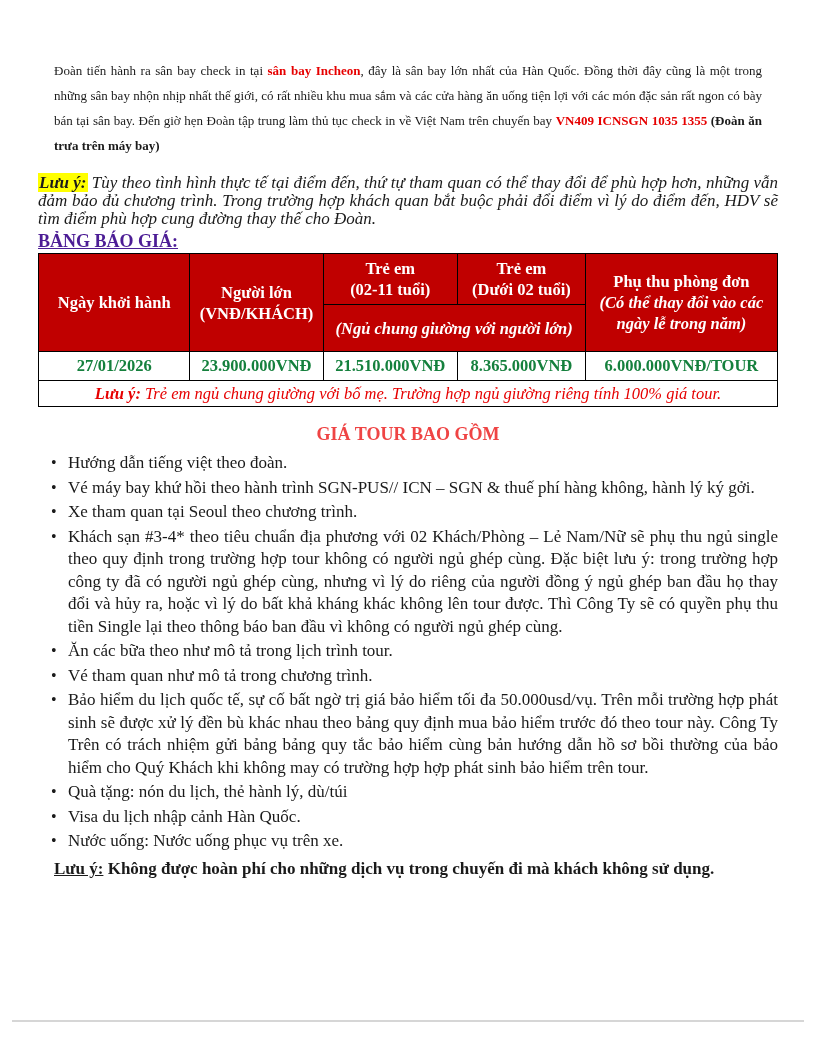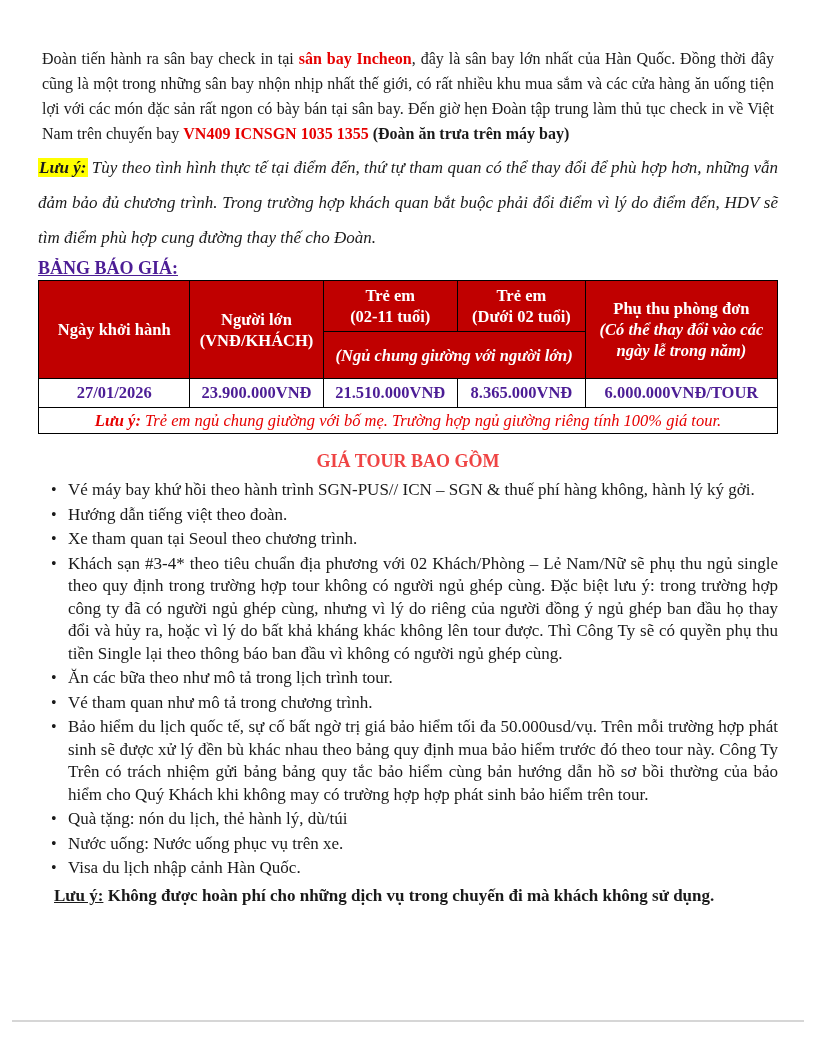--- a/index.html
+++ b/index.html
@@ -14,31 +14,31 @@
     color: #1a1a1a;
   }
   .page {
     box-sizing: border-box;
     width: 816px;
     height: 1056px;
     padding: 42px 38px 0 38px;
     position: relative;
   }
   p.body-par {
-    margin: 4px;
-    font-size: 16px;
+    margin: 16px;
+    font-size: 13px;
     line-height: 25px;
     text-align: justify;
   }
   .red-b { color: #e60000; font-weight: bold; }
   .blk-b { font-weight: bold; }
   .note-par {
     margin: 3px 0 0 0;
     font-size: 17px;
-    line-height: 35px;
+    line-height: 18px;
     font-style: italic;
     text-align: justify;
   }
   .hl-label {
     background: #ffff00;
     font-weight: bold;
     padding: 0 1px;
   }
   .table-title {
     margin: 3px 0 1px 0;
@@ -66,21 +66,21 @@
     line-height: 21px;
     font-weight: bold;
   }
   tr.hrow1 { height: 51px; }
   tr.hrow2 { height: 47px; }
   .ital { font-style: italic; }
   tr.drow td {
     height: 26px;
     font-weight: bold;
     font-size: 16.5px;
-    color: #4c1d95;
+    color: #15803d;
   }
   tr.nrow td {
     height: 23px;
     color: #e60000;
     font-style: italic;
     font-size: 16.5px;
     text-align: center;
   }
   .section-title {
     margin: 17px 0 7px 0;
@@ -177,30 +177,30 @@
       </tr>
       <tr class="nrow">
         <td colspan="5"><b>Lưu ý:</b><span> Trẻ em ngủ chung giường với bố mẹ. Trường hợp ngủ giường riêng tính 100% giá tour.</span></td>
       </tr>
     </tbody>
   </table>
 
   <div class="section-title">GIÁ TOUR BAO GỒM</div>
 
   <ul class="dots">
+    <li>Hướng dẫn tiếng việt theo đoàn.</li>
     <li>Vé máy bay khứ hồi theo hành trình SGN-PUS// ICN – SGN &amp; thuế phí hàng không, hành lý ký gởi.</li>
-    <li>Hướng dẫn tiếng việt theo đoàn.</li>
     <li>Xe tham quan tại Seoul theo chương trình.</li>
     <li>Khách sạn #3-4* theo tiêu chuẩn địa phương với 02 Khách/Phòng – Lẻ Nam/Nữ sẽ phụ thu ngủ single theo quy định trong trường hợp tour không có người ngủ ghép cùng. Đặc biệt lưu ý: trong trường hợp công ty đã có người ngủ ghép cùng, nhưng vì lý do riêng của người đồng ý ngủ ghép ban đầu họ thay đổi và hủy ra, hoặc vì lý do bất khả kháng khác không lên tour được. Thì Công Ty sẽ có quyền phụ thu tiền Single lại theo thông báo ban đầu vì không có người ngủ ghép cùng.</li>
     <li>Ăn các bữa theo như mô tả trong lịch trình tour.</li>
     <li>Vé tham quan như mô tả trong chương trình.</li>
     <li>Bảo hiểm du lịch quốc tế, sự cố bất ngờ trị giá bảo hiểm tối đa 50.000usd/vụ. Trên mỗi trường hợp phát sinh sẽ được xử lý đền bù khác nhau theo bảng quy định mua bảo hiểm trước đó theo tour này. Công Ty Trên có trách nhiệm gửi bảng bảng quy tắc bảo hiểm cùng bản hướng dẫn hồ sơ bồi thường của bảo hiểm cho Quý Khách khi không may có trường hợp hợp phát sinh bảo hiểm trên tour.</li>
     <li>Quà tặng: nón du lịch, thẻ hành lý, dù/túi</li>
+    <li>Visa du lịch nhập cảnh Hàn Quốc.</li>
     <li>Nước uống: Nước uống phục vụ trên xe.</li>
-    <li>Visa du lịch nhập cảnh Hàn Quốc.</li>
   </ul>
 
   <p class="bold-note"><span class="u">Lưu ý:</span><span> Không được hoàn phí cho những dịch vụ trong chuyến đi mà khách không sử dụng.</span></p>
 
 
 
   <div class="page-divider"></div>
 
 </div>
 

